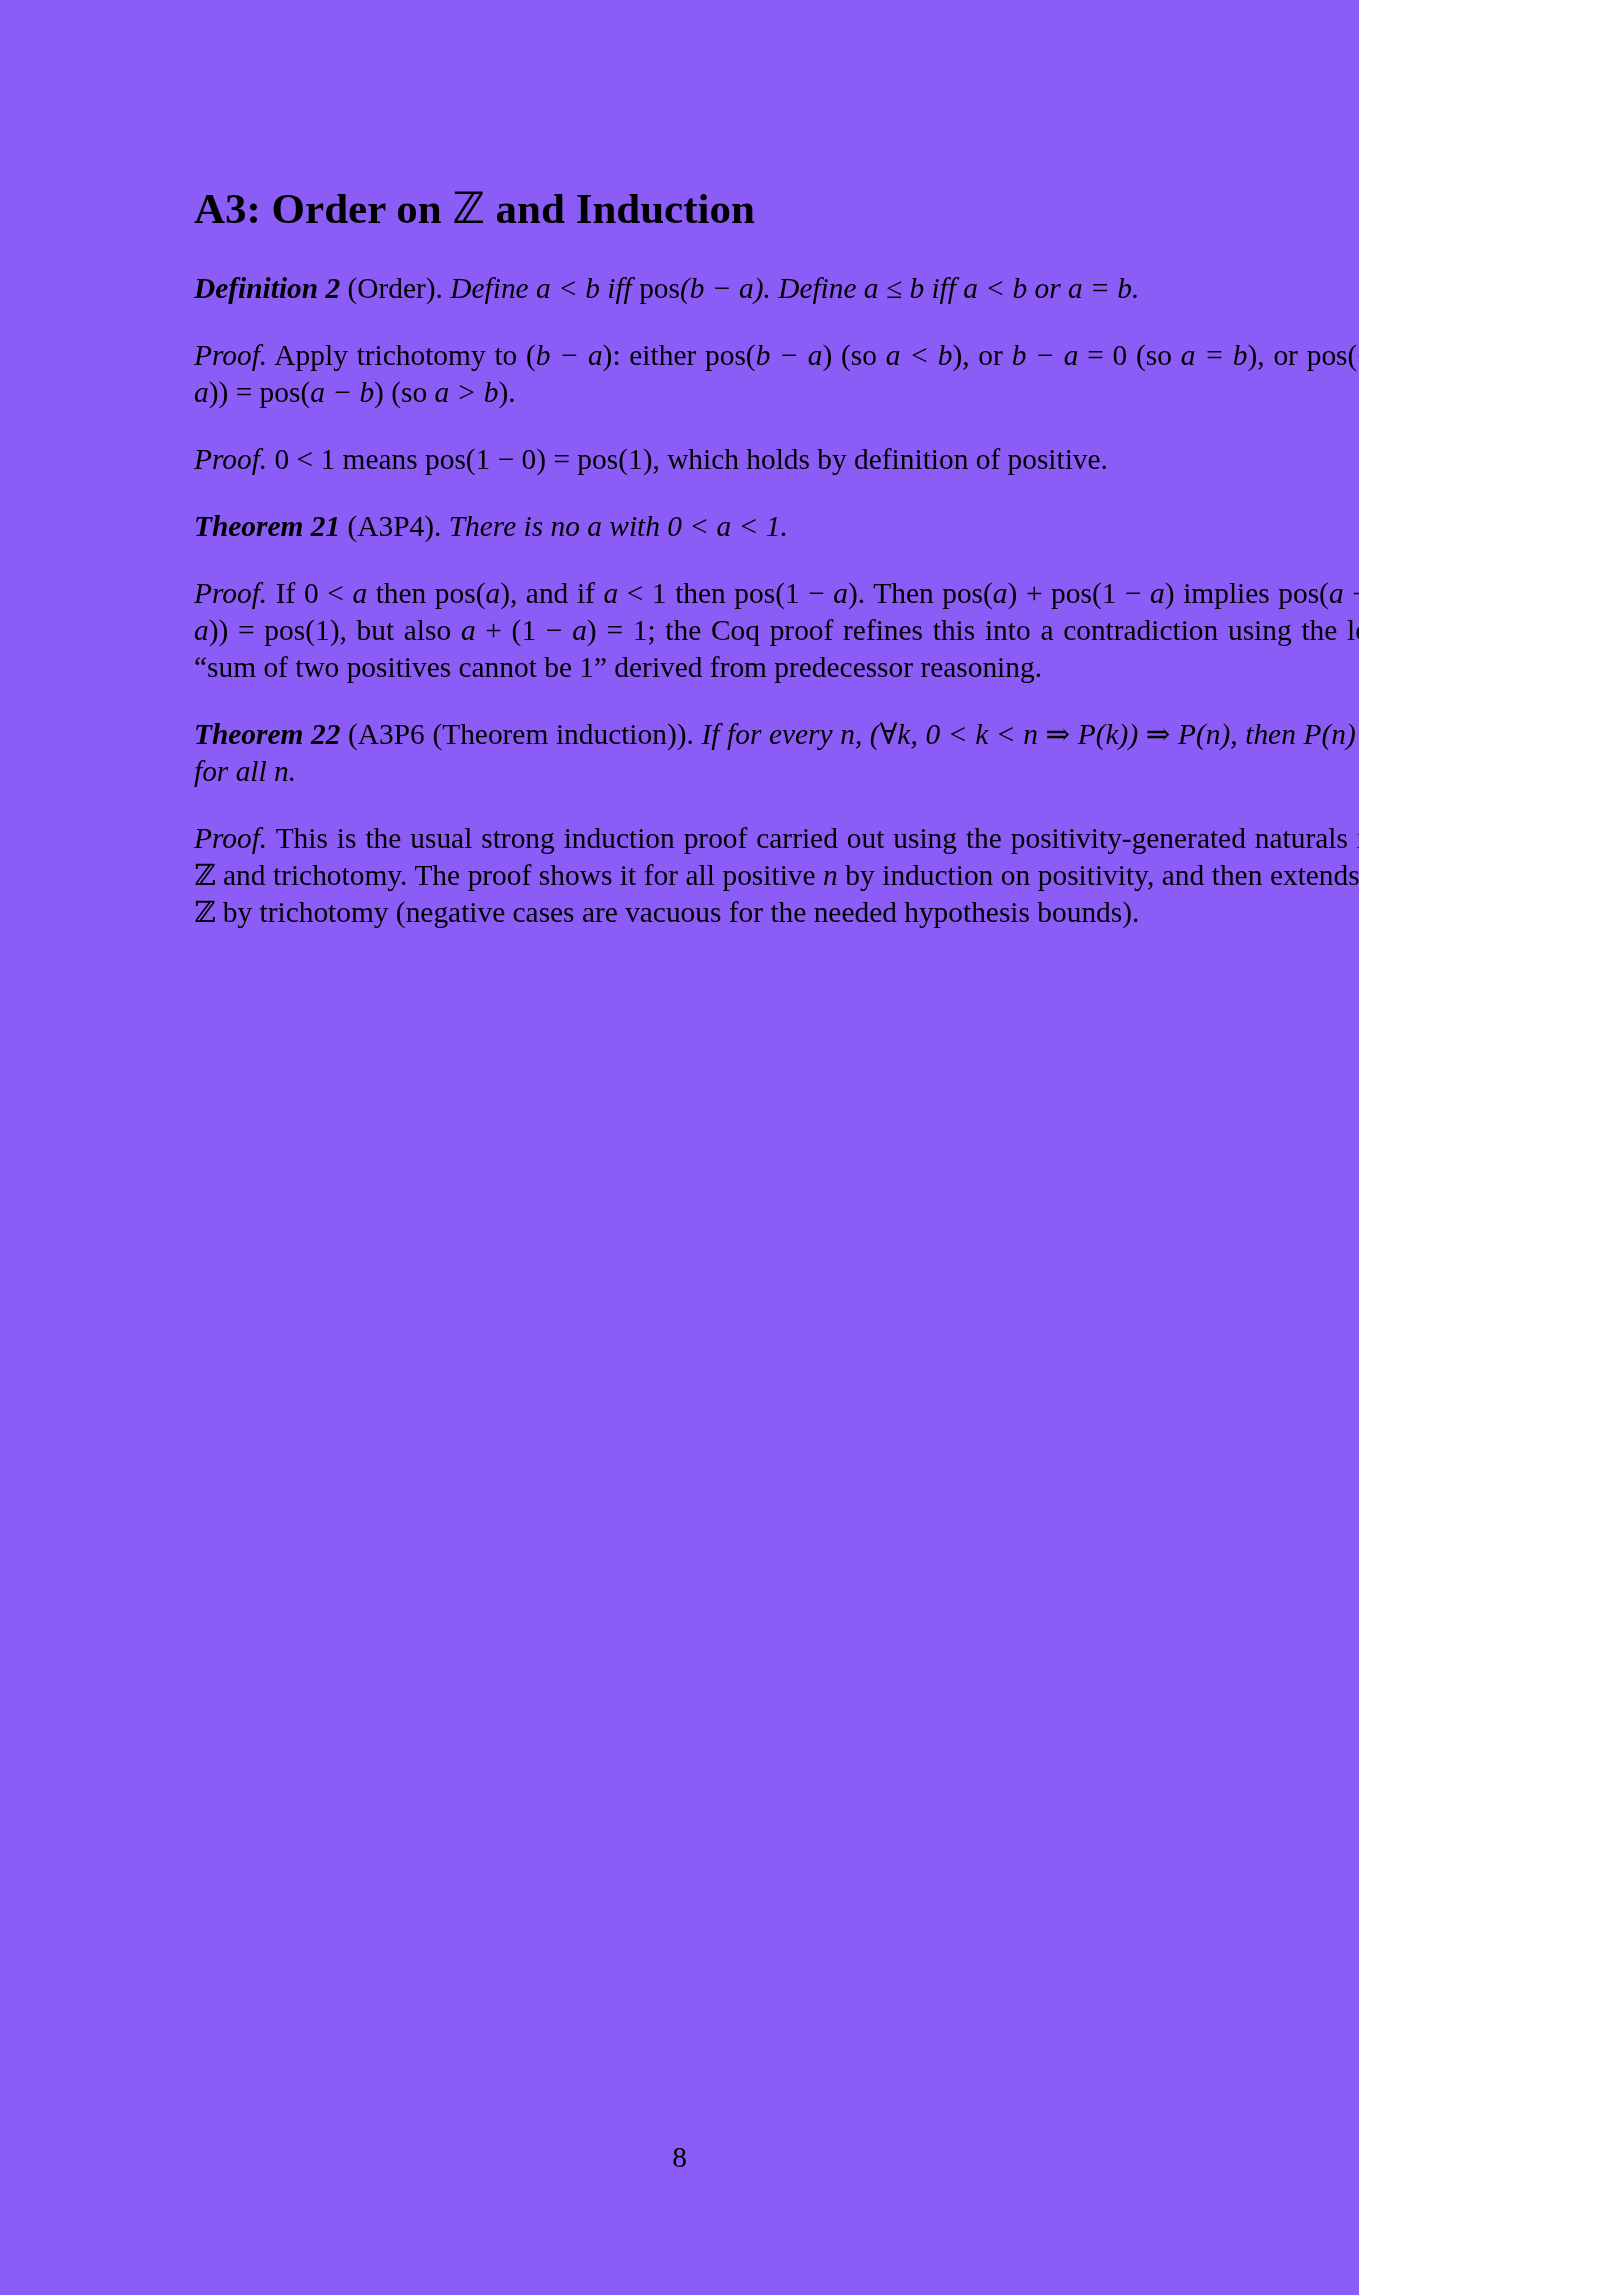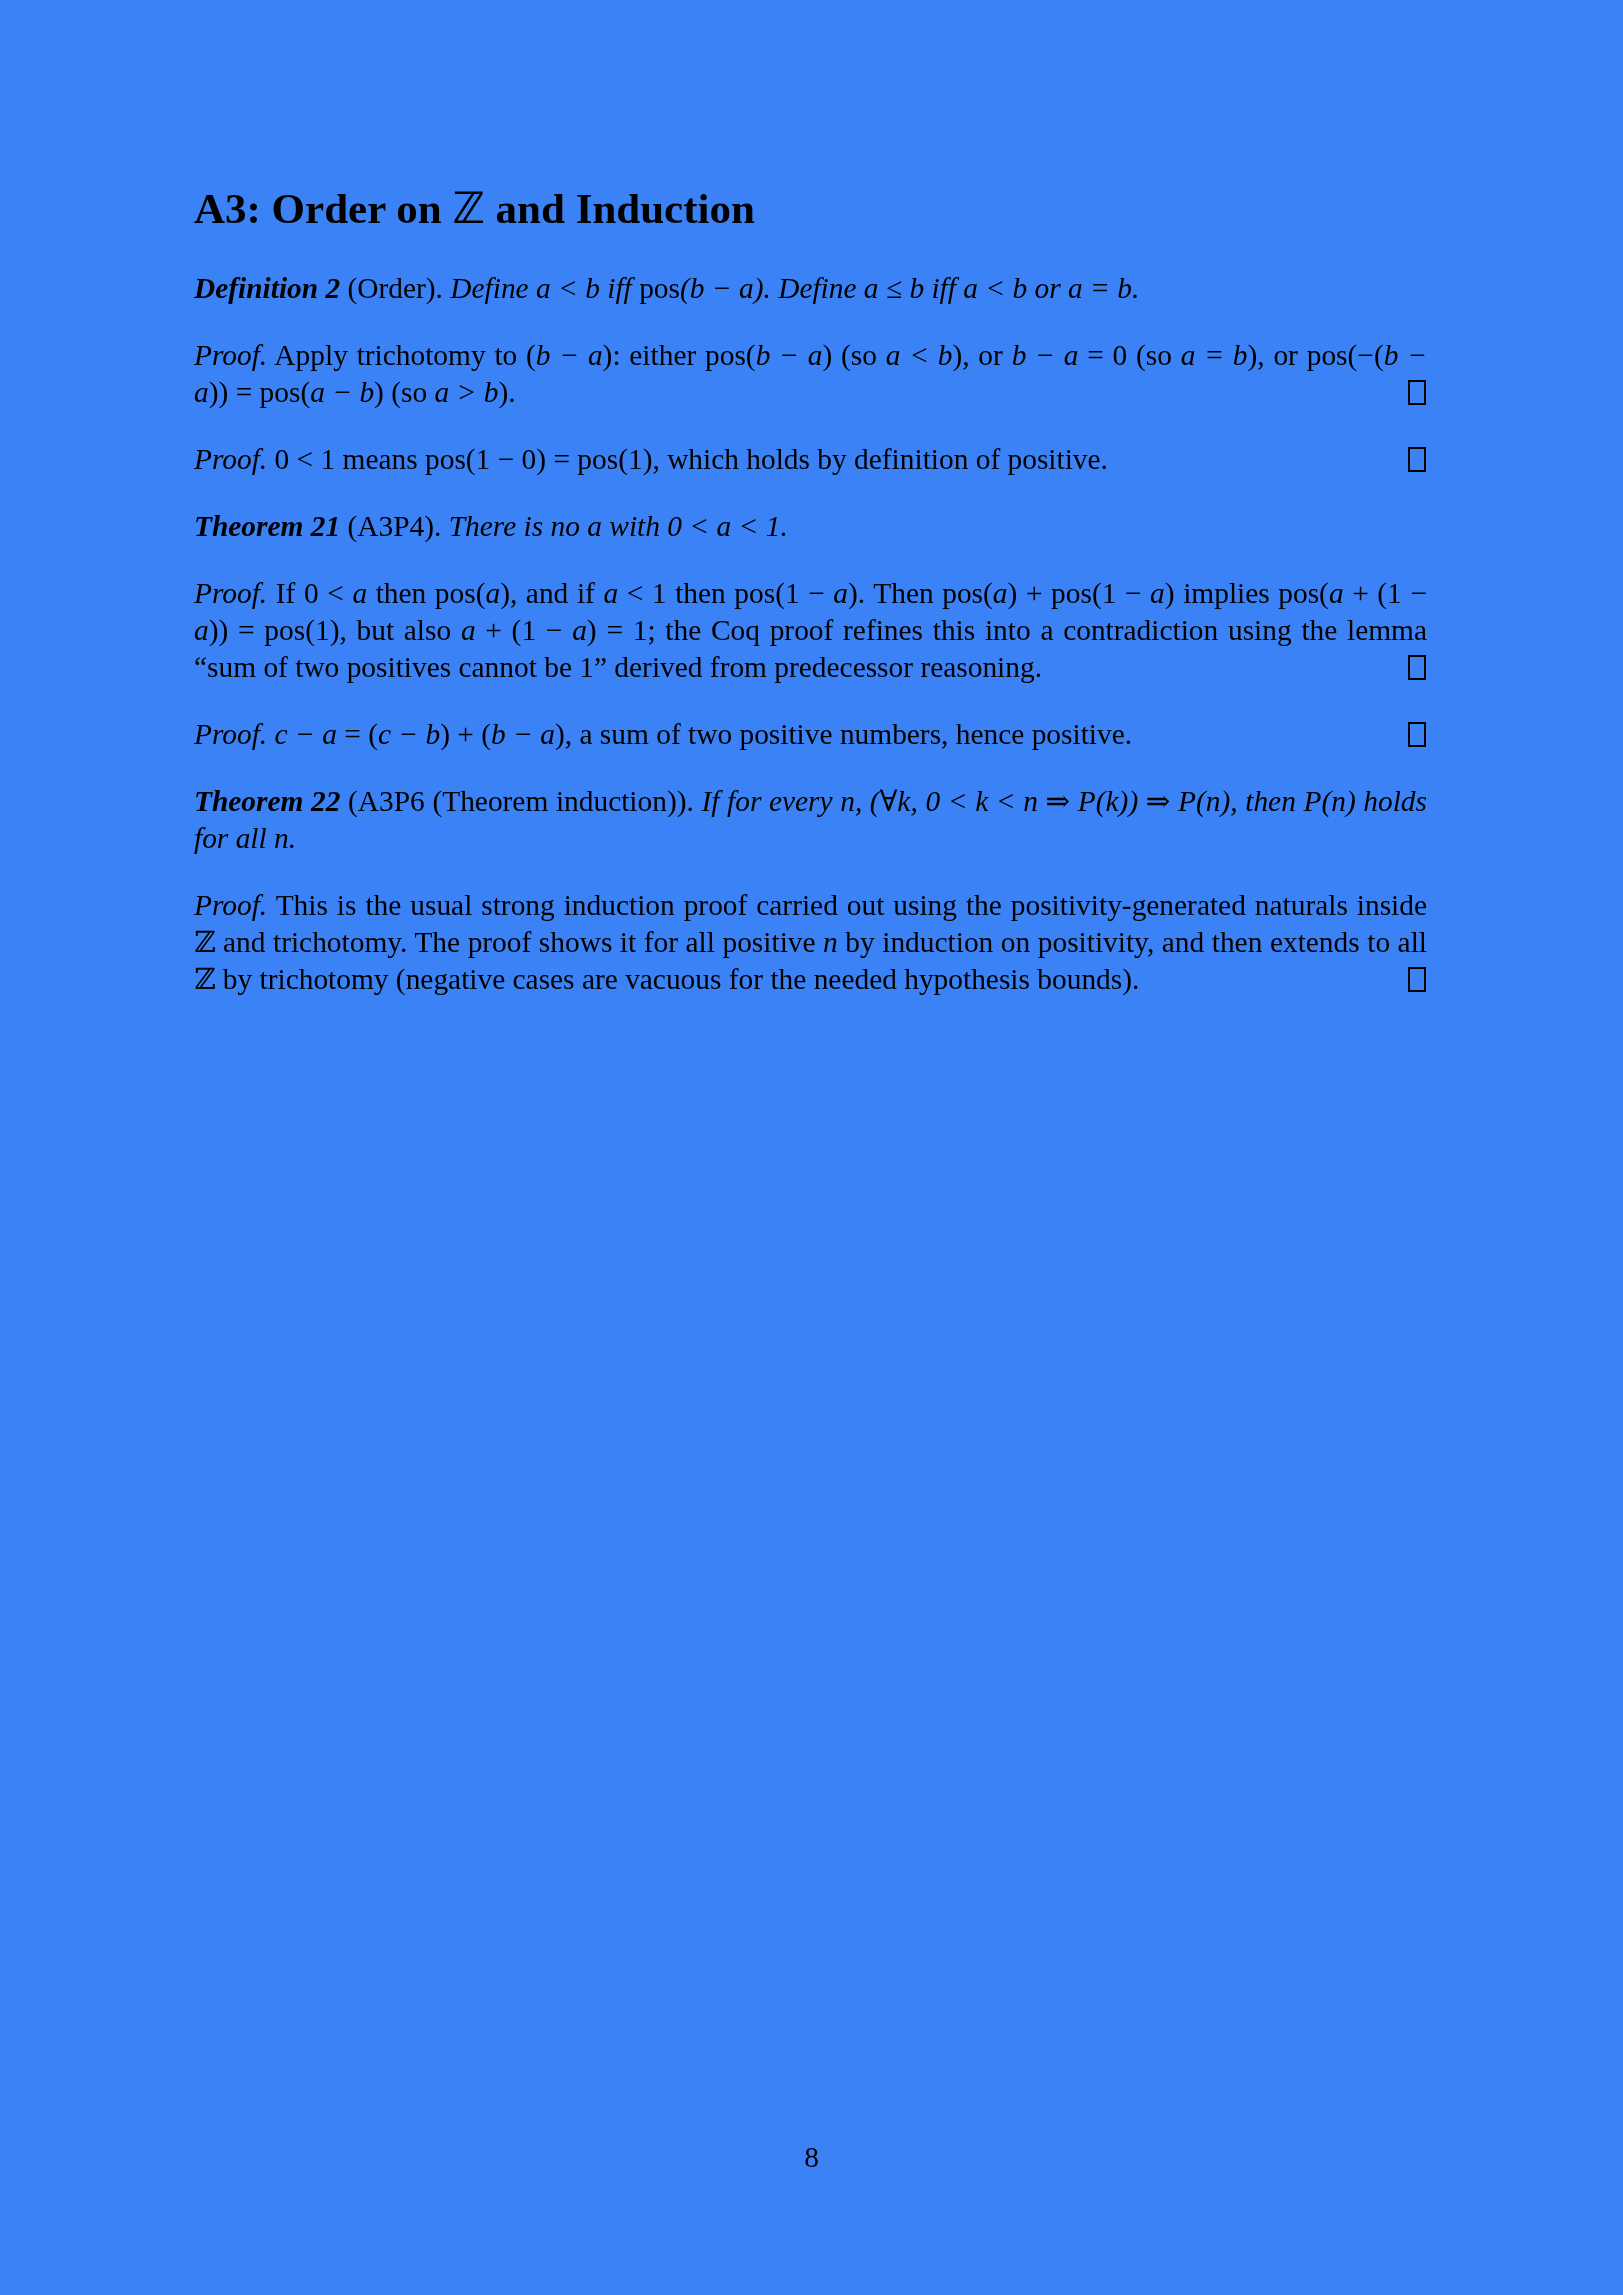--- a/index.html
+++ b/index.html
@@ -1,21 +1,21 @@
 <!DOCTYPE html>
 <html style="font-size:10.5px"><head>
 <meta charset="utf-8">
 <style>
   * { margin: 0; padding: 0; box-sizing: border-box; }
   html, body { background: #ffffff; }
   .page {
     position: relative;
-    width: 1623px;
+    width: 1359px;
     height: 2295px;
-    background: #3b82f6;
+    background: #8b5cf6;
     color: #000000;
     font-family: "Liberation Serif", "DejaVu Serif", "DejaVu Sans", serif;
     overflow: hidden;
   }
   .content {
     position: absolute;
     left: 194px;
     top: 181px;
     width: 1233px;
   }
@@ -67,21 +67,20 @@
     <p class="blk"><span class="s-i">Proof.</span><span class="qed"></span><span class="s-r"> Apply trichotomy to (</span><span class="s-i">b − a</span><span class="s-r">): either pos(</span><span class="s-i">b − a</span><span class="s-r">) (so </span><span class="s-i">a &lt; b</span><span class="s-r">), or </span><span class="s-i">b − a</span><span class="s-r"> = 0 (so </span><span class="s-i">a = b</span><span class="s-r">), or pos(−(</span><span class="s-i">b − a</span><span class="s-r">)) = pos(</span><span class="s-i">a − b</span><span class="s-r">) (so </span><span class="s-i">a &gt; b</span><span class="s-r">).</span></p>
 
 
     <p class="blk"><span class="s-i">Proof.</span><span class="qed"></span><span class="s-r"> 0 &lt; 1 means pos(1 − 0) = pos(1), which holds by definition of positive.</span></p>
 
     <p class="blk"><span class="s-b">Theorem 21</span><span class="s-r"> (A3P4). </span><span class="s-i">There is no a with 0 &lt; a &lt; 1.</span></p>
 
     <p class="blk"><span class="s-i">Proof.</span><span class="qed"></span><span class="s-r"> If 0 &lt; </span><span class="s-i">a</span><span class="s-r"> then pos(</span><span class="s-i">a</span><span class="s-r">), and if </span><span class="s-i">a</span><span class="s-r"> &lt; 1 then pos(1 − </span><span class="s-i">a</span><span class="s-r">). Then pos(</span><span class="s-i">a</span><span class="s-r">) + pos(1 − </span><span class="s-i">a</span><span class="s-r">) implies pos(</span><span class="s-i">a</span><span class="s-r"> + (1 − </span><span class="s-i">a</span><span class="s-r">)) = pos(1), but also </span><span class="s-i">a</span><span class="s-r"> + (1 − </span><span class="s-i">a</span><span class="s-r">) = 1; the Coq proof refines this into a contradiction using the lemma “sum of two positives cannot be 1” derived from predecessor reasoning.</span></p>
 
 
-    <p class="blk"><span class="s-i">Proof.</span><span class="qed"></span><span class="s-r"> </span><span class="s-i">c − a</span><span class="s-r"> = (</span><span class="s-i">c − b</span><span class="s-r">) + (</span><span class="s-i">b − a</span><span class="s-r">), a sum of two positive numbers, hence positive.</span></p>
 
     <p class="blk"><span class="s-b">Theorem 22</span><span class="s-r"> (A3P6 (Theorem induction)). </span><span class="s-i">If for every n, (∀k, 0 &lt; k &lt; n ⇒ P(k)) ⇒ P(n), then P(n) holds for all n.</span></p>
 
     <p class="blk"><span class="s-i">Proof.</span><span class="qed"></span><span class="s-r"> This is the usual strong induction proof carried out using the positivity-generated naturals inside ℤ and trichotomy. The proof shows it for all positive </span><span class="s-i">n</span><span class="s-r"> by induction on positivity, and then extends to all ℤ by trichotomy (negative cases are vacuous for the needed hypothesis bounds).</span></p>
 
   </div>
 
   <div class="pageno">8</div>
 </div>
 

